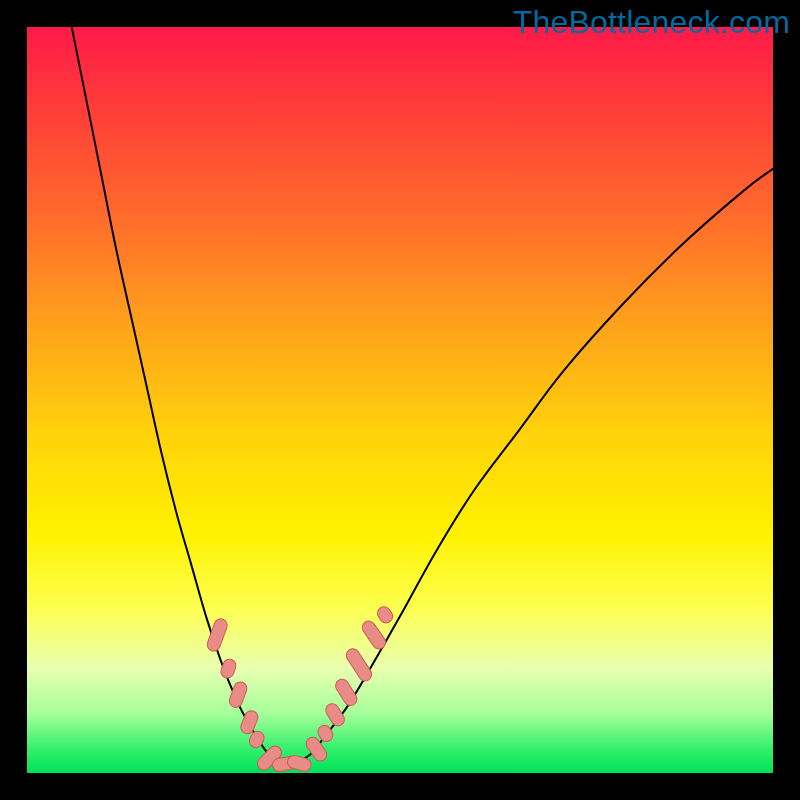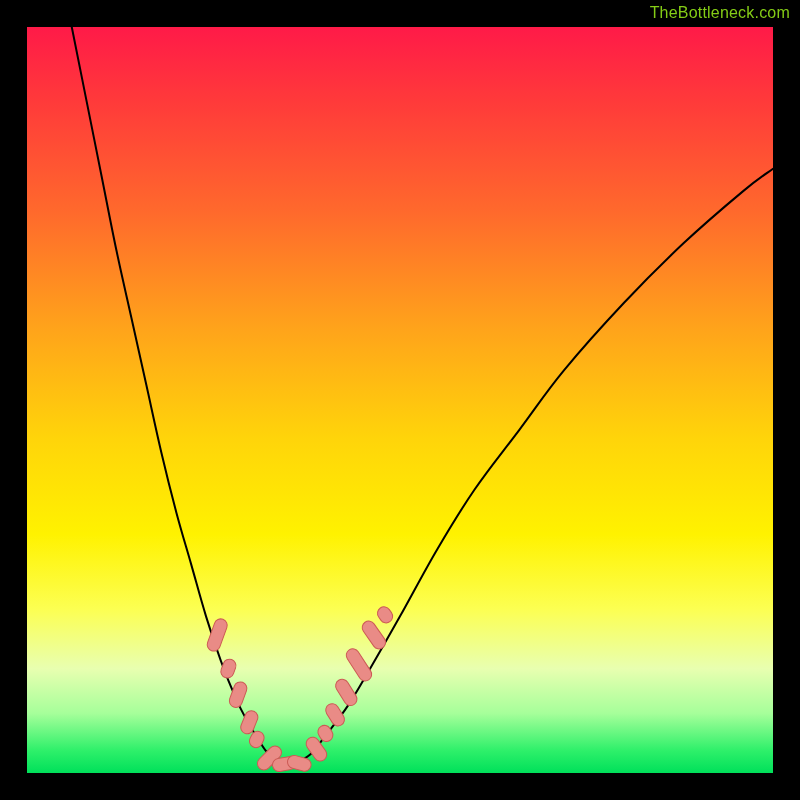--- a/index.html
+++ b/index.html
@@ -37,22 +37,22 @@
       #e8ffb0 86%,
       #a6ff9a 92%,
       #2ef06a 97%,
       #00e05a 100%
     );
   }
   .watermark {
     position: absolute;
     top: 4px;
     right: 10px;
-    color: #84cc16;
-    font-size: 16px;
+    color: #0369a1;
+    font-size: 32px;
     font-weight: 500;
     letter-spacing: 0.2px;
     user-select: none;
   }
   svg.overlay {
     position: absolute;
     left: 27px;
     top: 27px;
     width: 746px;
     height: 746px;

